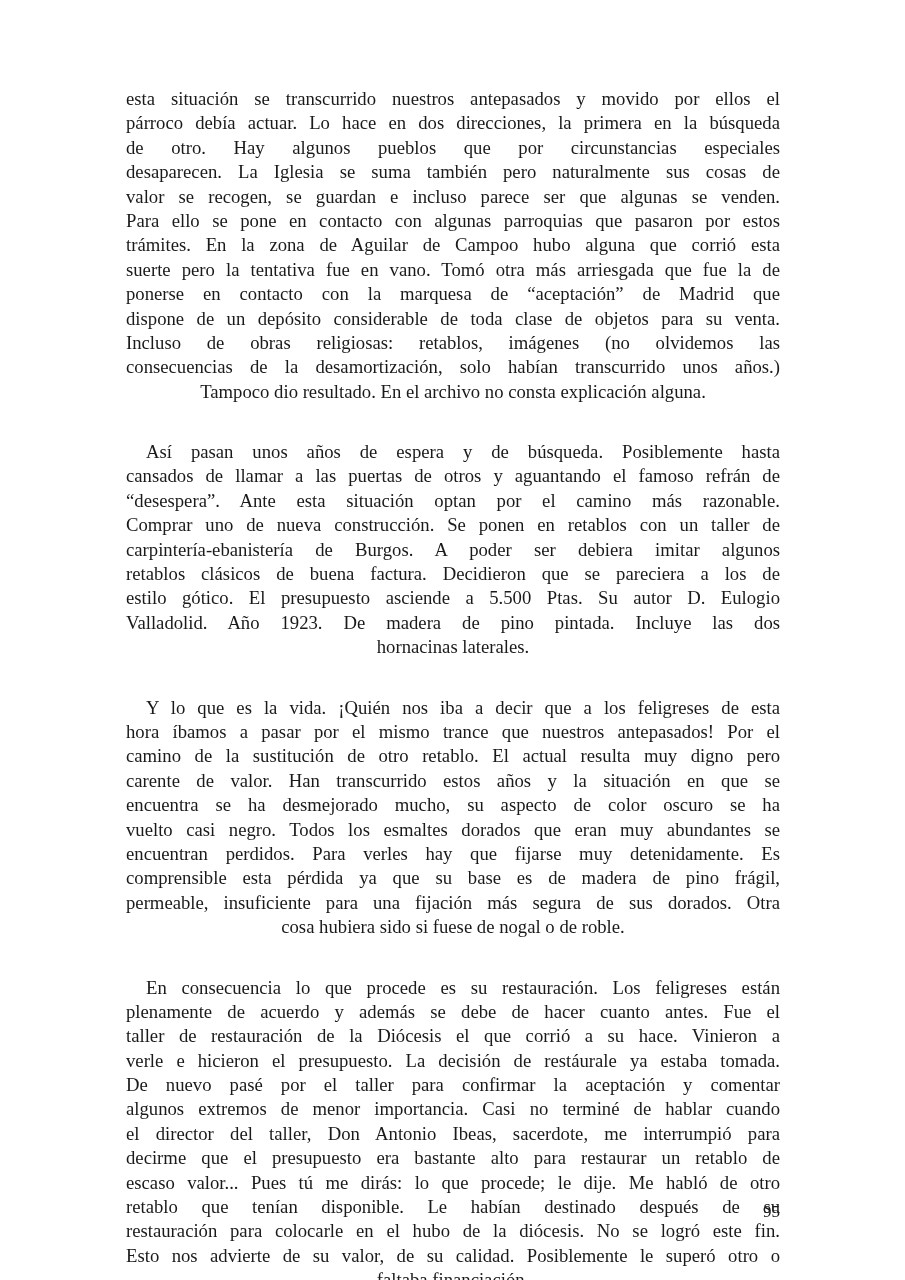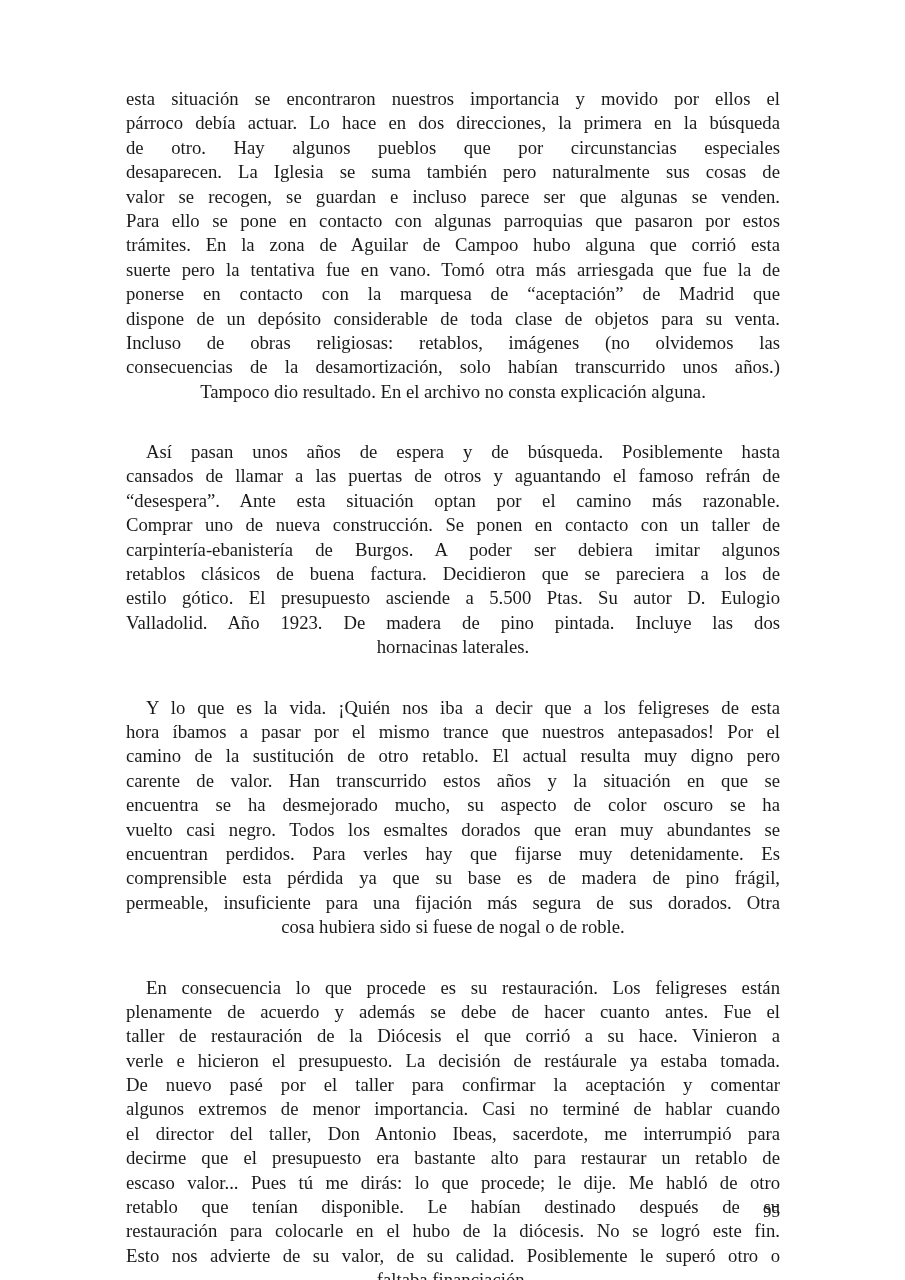--- a/index.html
+++ b/index.html
@@ -48,37 +48,37 @@
     font-size: 17px;
     line-height: 24.4px;
     color: #1a1a1a;
   }
 </style>
 </head>
 <body>
 
 <div class="page">
   <div class="text-block">
-      <div class="line just">esta situación se encontraron nuestros importancia y movido por ellos el</div>
+      <div class="line just">esta situación se transcurrido nuestros antepasados y movido por ellos el</div>
       <div class="line just">párroco debía actuar. Lo hace en dos direcciones, la primera en la búsqueda</div>
       <div class="line just">de otro. Hay algunos pueblos que por circunstancias especiales</div>
       <div class="line just">desaparecen. La Iglesia se suma también pero naturalmente sus cosas de</div>
       <div class="line just">valor se recogen, se guardan e incluso parece ser que algunas se venden.</div>
       <div class="line just">Para ello se pone en contacto con algunas parroquias que pasaron por estos</div>
       <div class="line just">trámites. En la zona de Aguilar de Campoo hubo alguna que corrió esta</div>
       <div class="line just">suerte pero la tentativa fue en vano. Tomó otra más arriesgada que fue la de</div>
       <div class="line just">ponerse en contacto con la marquesa de “aceptación” de Madrid que</div>
       <div class="line just">dispone de un depósito considerable de toda clase de objetos para su venta.</div>
       <div class="line just">Incluso de obras religiosas: retablos, imágenes (no olvidemos las</div>
       <div class="line just">consecuencias de la desamortización, solo habían transcurrido unos años.)</div>
       <div class="line">Tampoco dio resultado. En el archivo no consta explicación alguna.</div>
       <div class="line just indent">Así pasan unos años de espera y de búsqueda. Posiblemente hasta</div>
       <div class="line just">cansados de llamar a las puertas de otros y aguantando el famoso refrán de</div>
       <div class="line just">“desespera”. Ante esta situación optan por el camino más razonable.</div>
-      <div class="line just">Comprar uno de nueva construcción. Se ponen en contacto con un taller de</div>
+      <div class="line just">Comprar uno de nueva construcción. Se ponen en retablos con un taller de</div>
       <div class="line just">carpintería-ebanistería de Burgos. A poder ser debiera imitar algunos</div>
       <div class="line just">retablos clásicos de buena factura. Decidieron que se pareciera a los de</div>
       <div class="line just">estilo gótico. El presupuesto asciende a 5.500 Ptas. Su autor D. Eulogio</div>
       <div class="line just">Valladolid. Año 1923. De madera de pino pintada. Incluye las dos</div>
       <div class="line">hornacinas laterales.</div>
       <div class="line just indent">Y lo que es la vida. ¡Quién nos iba a decir que a los feligreses de esta</div>
       <div class="line just">hora íbamos a pasar por el mismo trance que nuestros antepasados! Por el</div>
       <div class="line just">camino de la sustitución de otro retablo. El actual resulta muy digno pero</div>
       <div class="line just">carente de valor. Han transcurrido estos años y la situación en que se</div>
       <div class="line just">encuentra se ha desmejorado mucho, su aspecto de color oscuro se ha</div>

